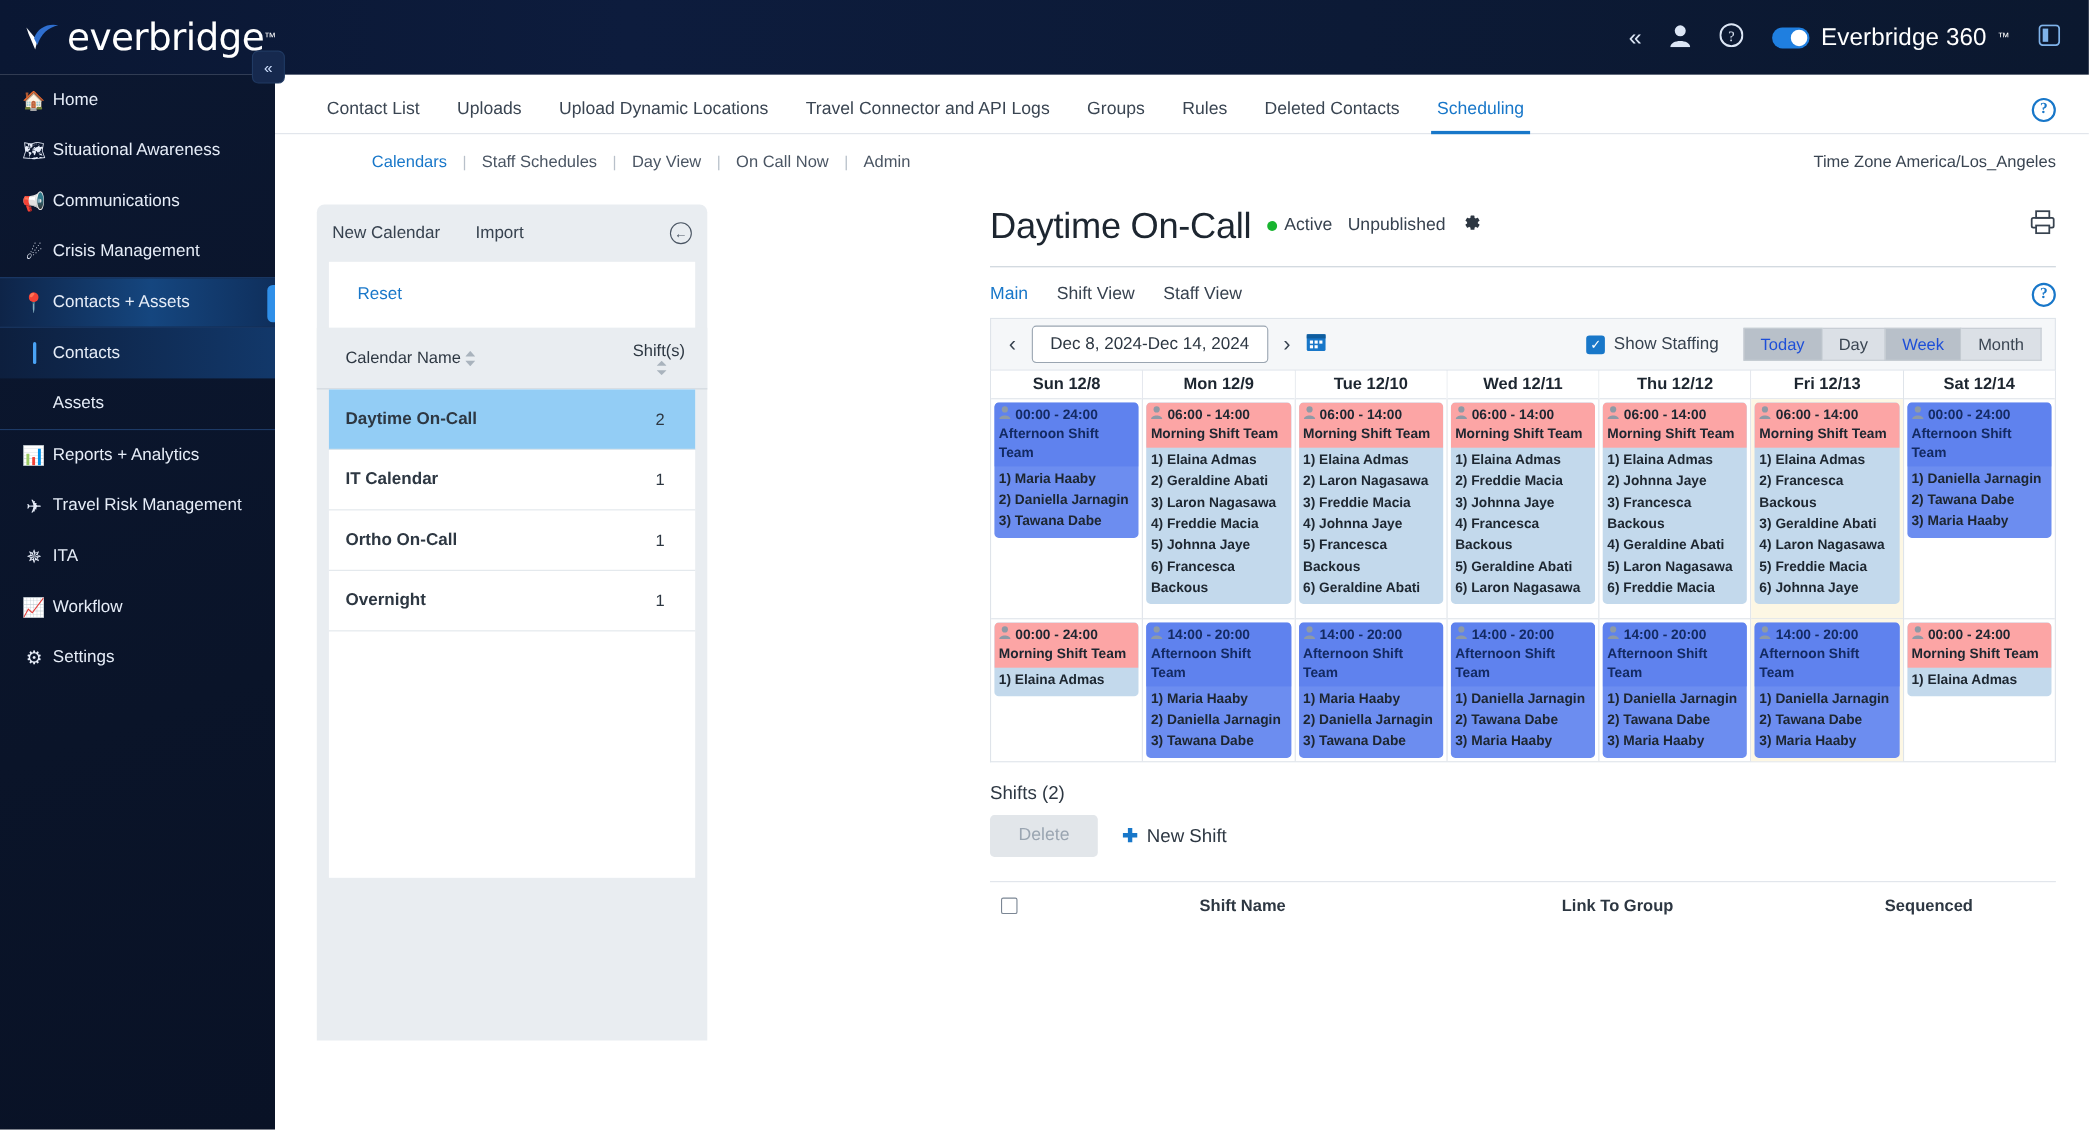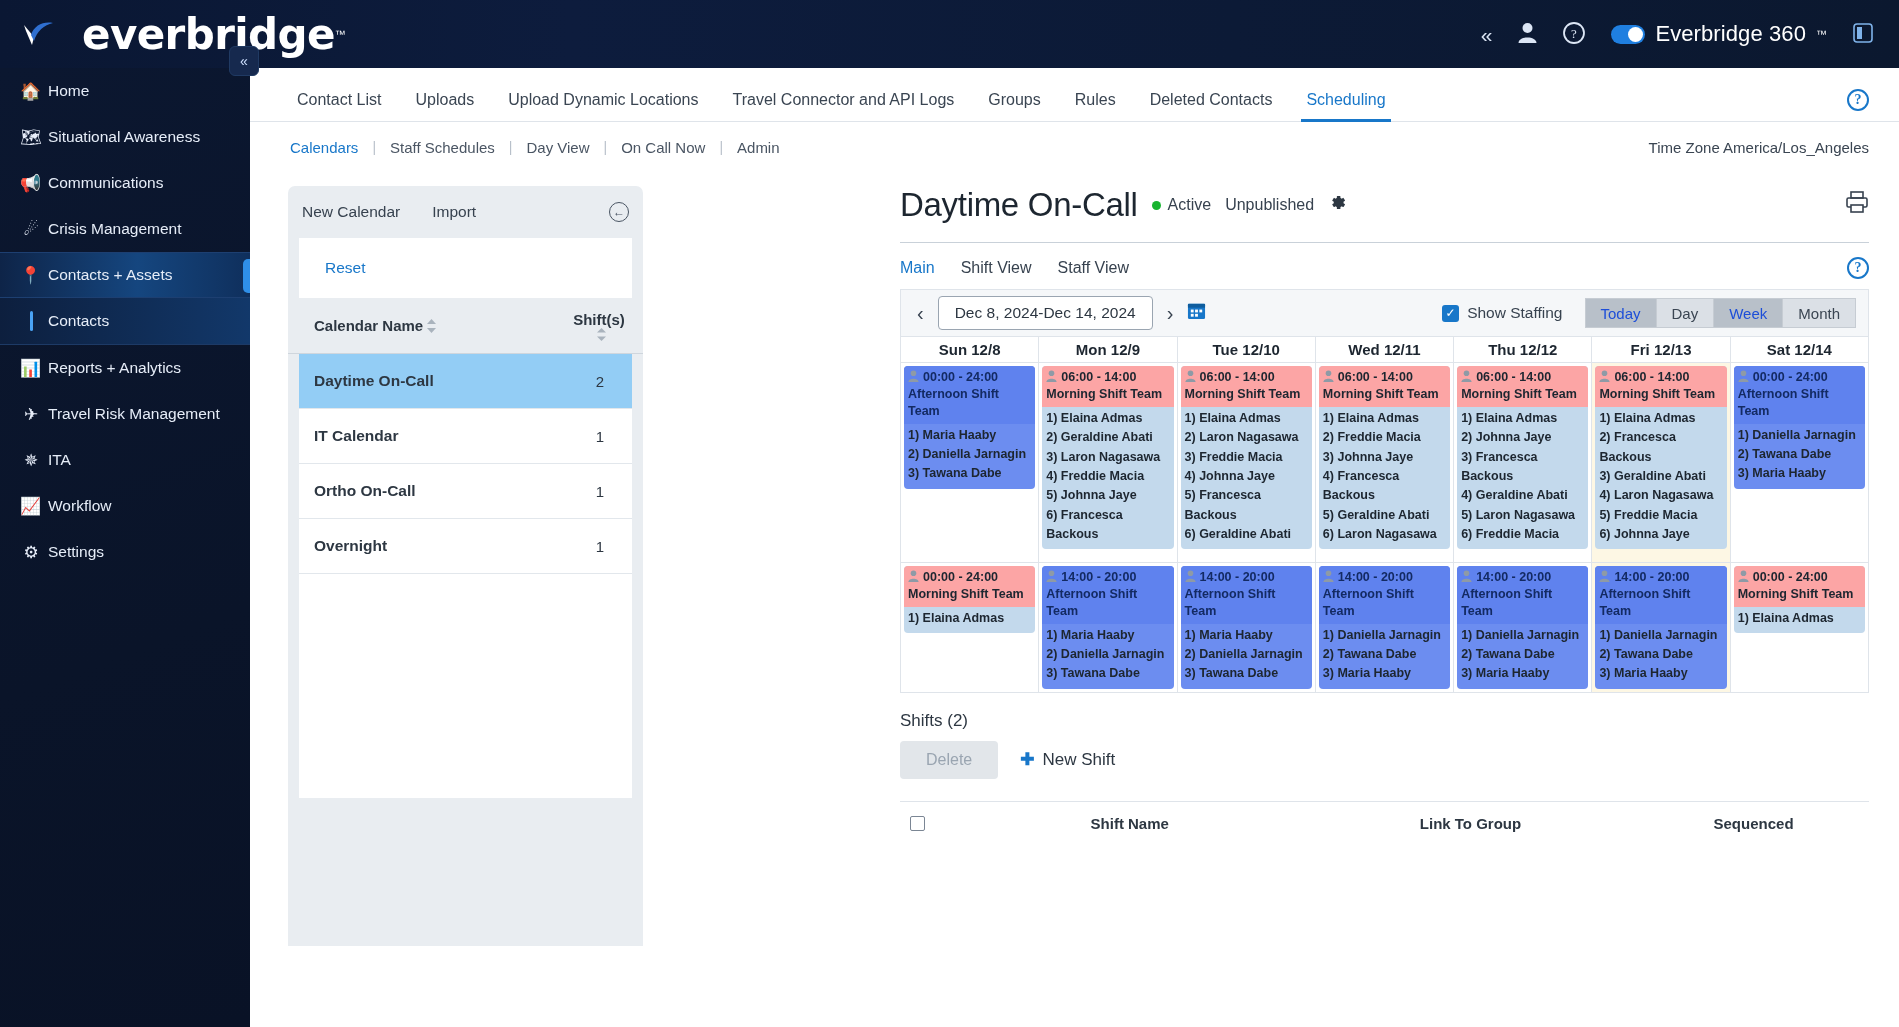--- a/index.html
+++ b/index.html
@@ -12,22 +12,22 @@
 
   
   .topbar {
     position: absolute; left: 0; top: 0; width: 1899px; height: 68px;
     background: linear-gradient(90deg, #0a1733 0%, #0d1c3d 30%, #0b182f 100%);
     display: flex; align-items: center;
   }
   .logo-wrap { display: flex; align-items: center; margin-left: 22px; }
   .logo-check { width: 34px; height: 30px; position: relative; margin-right: 5px; }
   .logo-text {
-    color: #fff; font-size: 42px; letter-spacing: -0.6px;
-    font-family: "DejaVu Sans", sans-serif; font-weight: 700; margin-left: 21px;
+    color: #fff; font-size: 34px; letter-spacing: -0.6px;
+    font-family: "DejaVu Sans", sans-serif; font-weight: 400;
   }
   .logo-tm { color:#fff; font-size: 11px; vertical-align: super; }
   .topbar-right { margin-left:auto; display:flex; align-items:center; gap:26px; margin-right:26px; }
   .tb-icon { color:#dce6f5; font-size:21px; cursor:pointer; line-height:1; }
   .toggle-pill {
     width: 34px; height: 19px; border-radius: 10px; background: #1f7fe0;
     position: relative; display:inline-block;
   }
   .toggle-pill::after {
     content:""; position:absolute; right:2px; top:2px; width:15px; height:15px;
@@ -120,21 +120,21 @@
     background:#fff; margin:0 11px; height:60px; display:flex; align-items:center; padding:0 12px;
   }
   .search-inp {
     flex:1; height:36px; border:1px solid #9aa5b1; border-radius:4px; padding:0 10px;
     font-size:14.5px; color:#333; font-family:"Liberation Sans",sans-serif; background:#fff;
   }
   .search-inp::placeholder { color:#8d98a5; }
   .reset-lnk { color:#1877c9; font-size:15.5px; margin-left:14px; cursor:pointer; }
   .cal-table-head {
     display:flex; align-items:center; height:56px; padding:0 14px 0 26px;
-    font-size:15px; font-weight:bold; color:#2d3742; background:#e9edf1;
+    font-size:15px; font-weight:normal; color:#2d3742; background:#e9edf1;
     border-bottom:1px solid #cfd6dd;
   }
   .sorter { display:inline-flex; flex-direction:column; margin-left:4px; line-height:6px; color:#a9b3bd; font-size:9px; }
   .cal-rows { background:#fff; margin:0 11px; height:444px; }
   .cal-row {
     display:flex; align-items:center; height:55px; padding:0 14px 0 15px;
     font-size:15.5px; font-weight:bold; color:#2d3742; cursor:pointer;
     border-bottom:1px solid #e2e7ec;
   }
   .cal-row.sel { background:#93cdf5; }
@@ -290,20 +290,23 @@
           <span class="nav-icon">☄</span>
           <span>Crisis Management</span>
         </div>
         <div class="nav-item active">
           <span class="nav-icon">📍</span>
           <span>Contacts + Assets</span>
         </div>
         <div class="nav-sub selected">
           <span>Contacts</span>
         </div>
+        <div class="nav-sub">
+          <span>Assets</span>
+        </div>
         <div style="height: 1px; background: rgb(29, 58, 102); margin: 0px;"></div>
         <div class="nav-item">
           <span class="nav-icon">📊</span>
           <span>Reports + Analytics</span>
         </div>
         <div class="nav-item">
           <span class="nav-icon">✈</span>
           <span>Travel Risk Management</span>
         </div>
         <div class="nav-item">
@@ -334,21 +337,21 @@
           <div class="tab">Rules</div>
           <div class="tab">Deleted Contacts</div>
           <div class="tab active">Scheduling</div>
         </div>
       <div style="margin-left:auto;margin-right:30px;margin-bottom:10px;">
         <div class="help-circle">?</div>
       </div>
     </div>
 
     <div class="subnav">
-      <div id="subnav-holder" style="display:flex;align-items:center;">
+      <div id="subnav-holder" style="display:flex;align-items:center;margin-left:48px;">
           <a class="">Calendars</a>
           <span class="sep">|</span>
           <a class="muted">Staff Schedules</a>
           <span class="sep">|</span>
           <a class="muted">Day View</a>
           <span class="sep">|</span>
           <a class="muted">On Call Now</a>
           <span class="sep">|</span>
           <a class="muted">Admin</a>
         </div>

